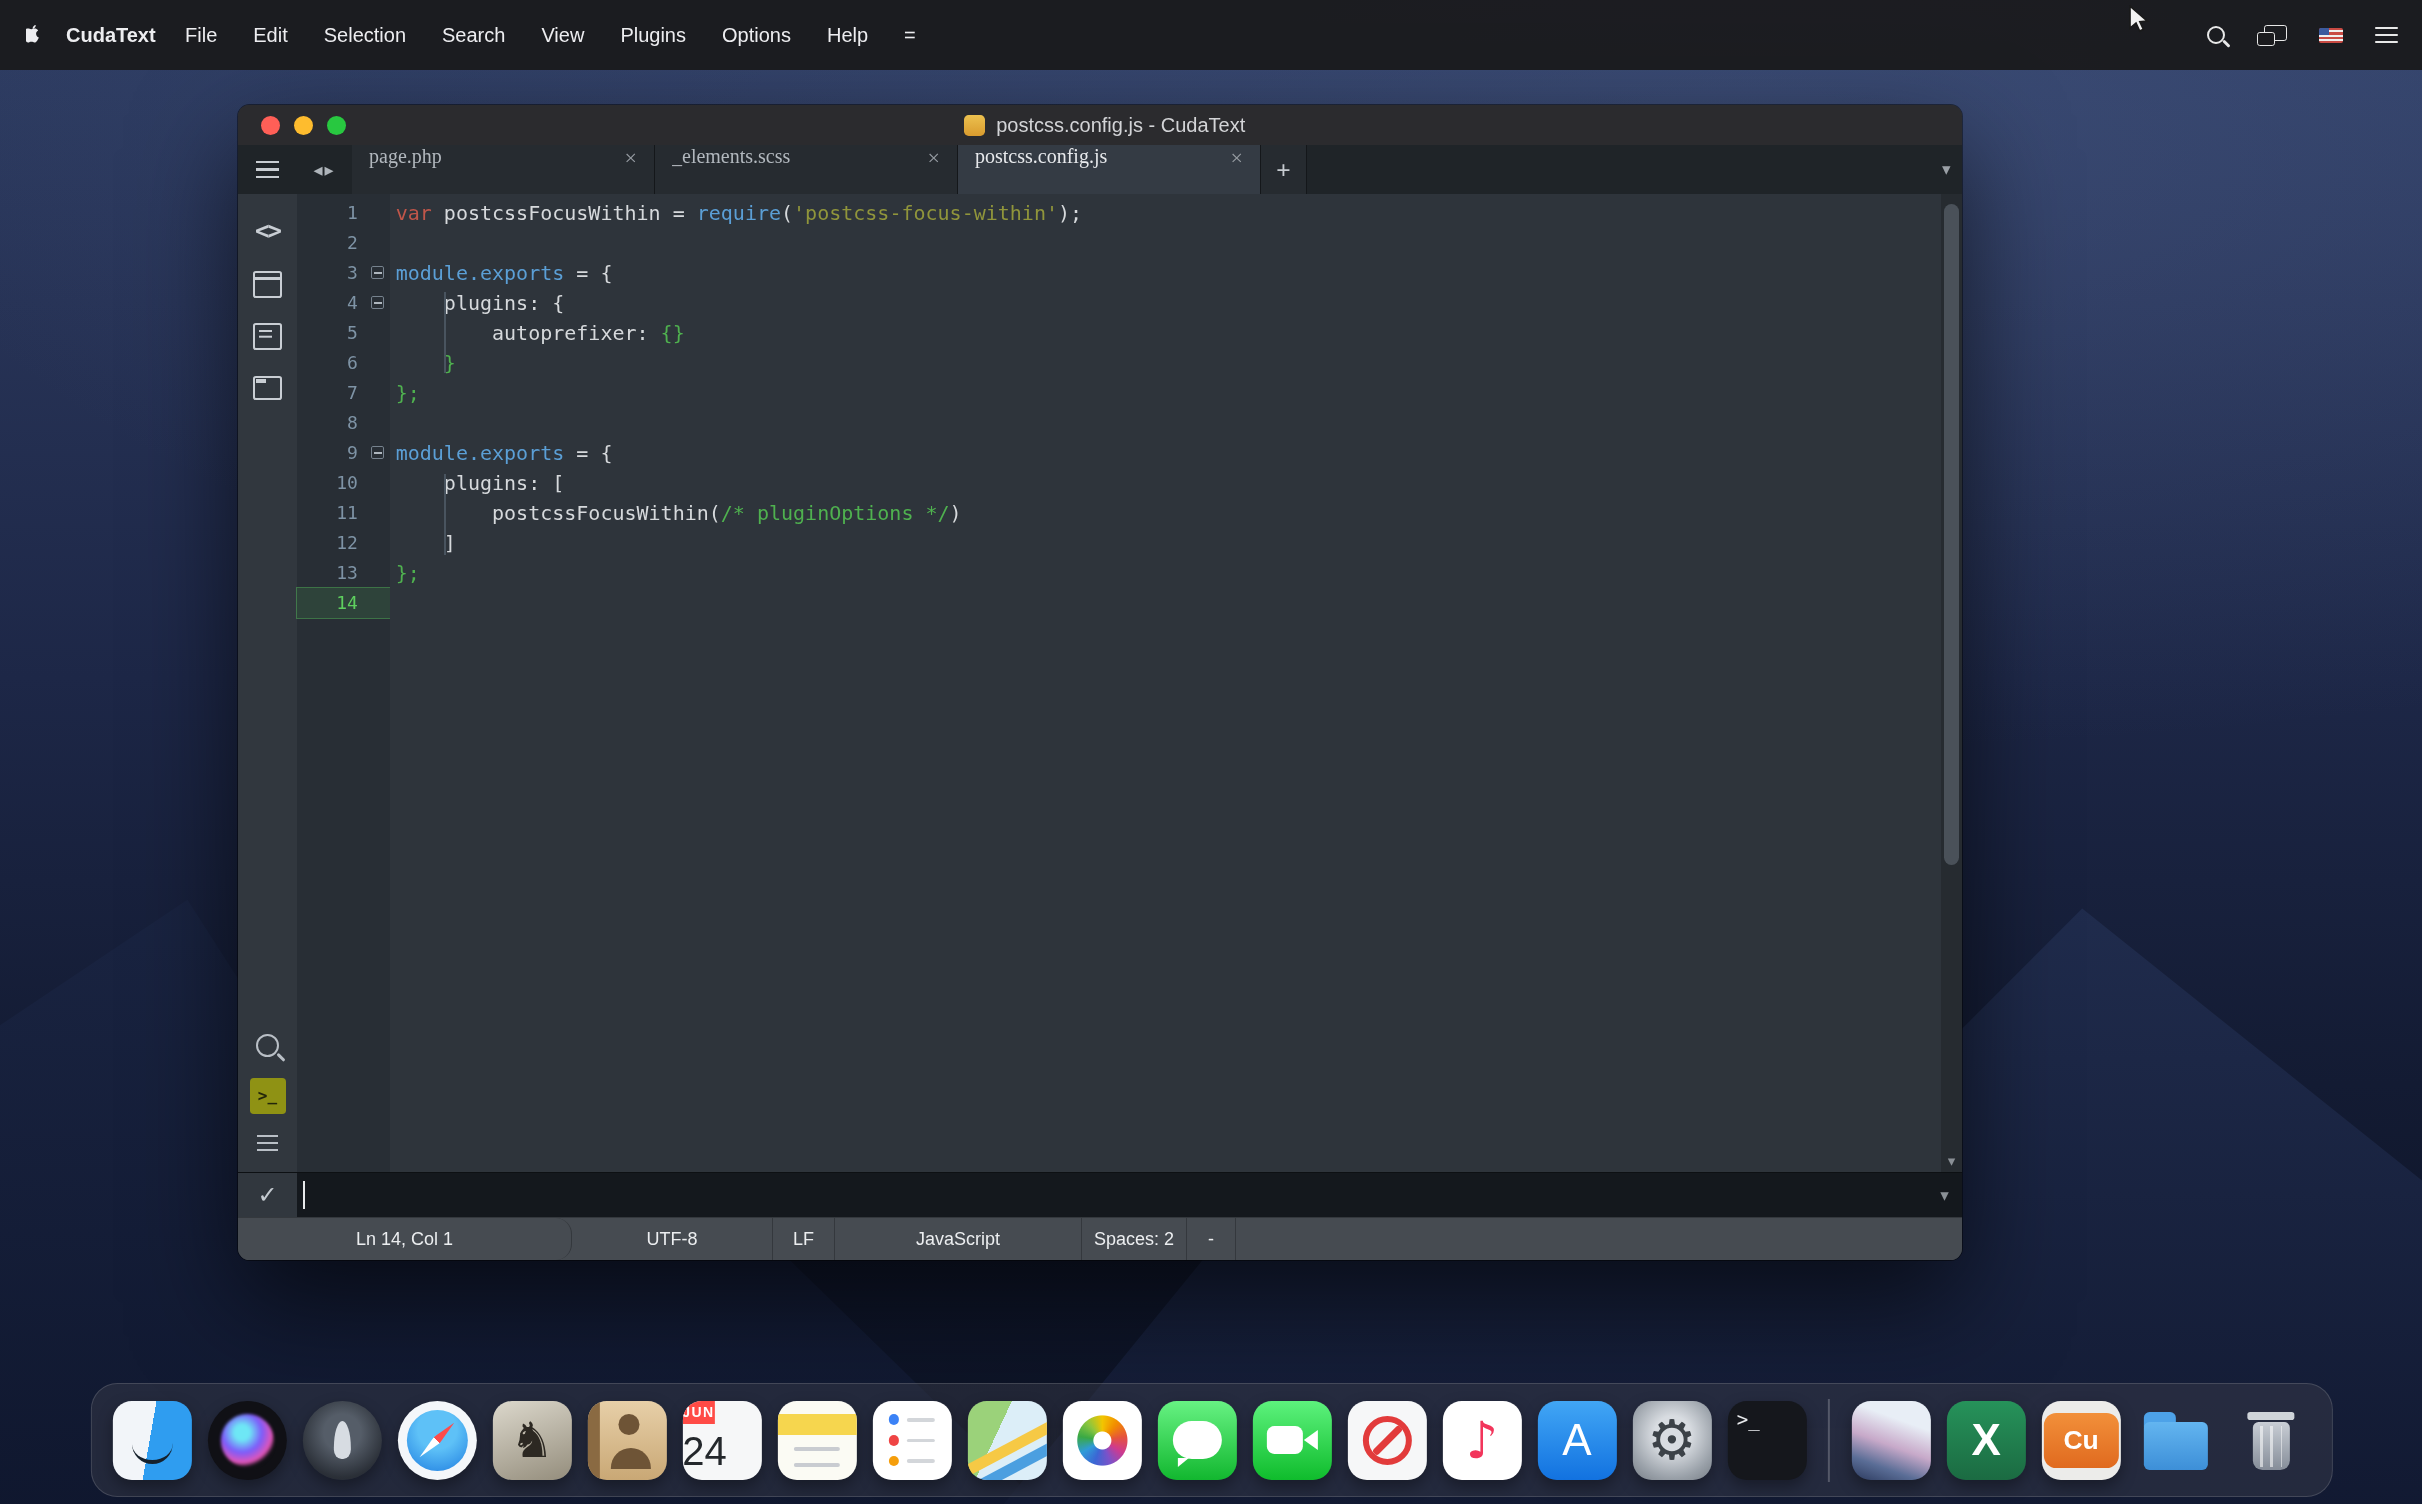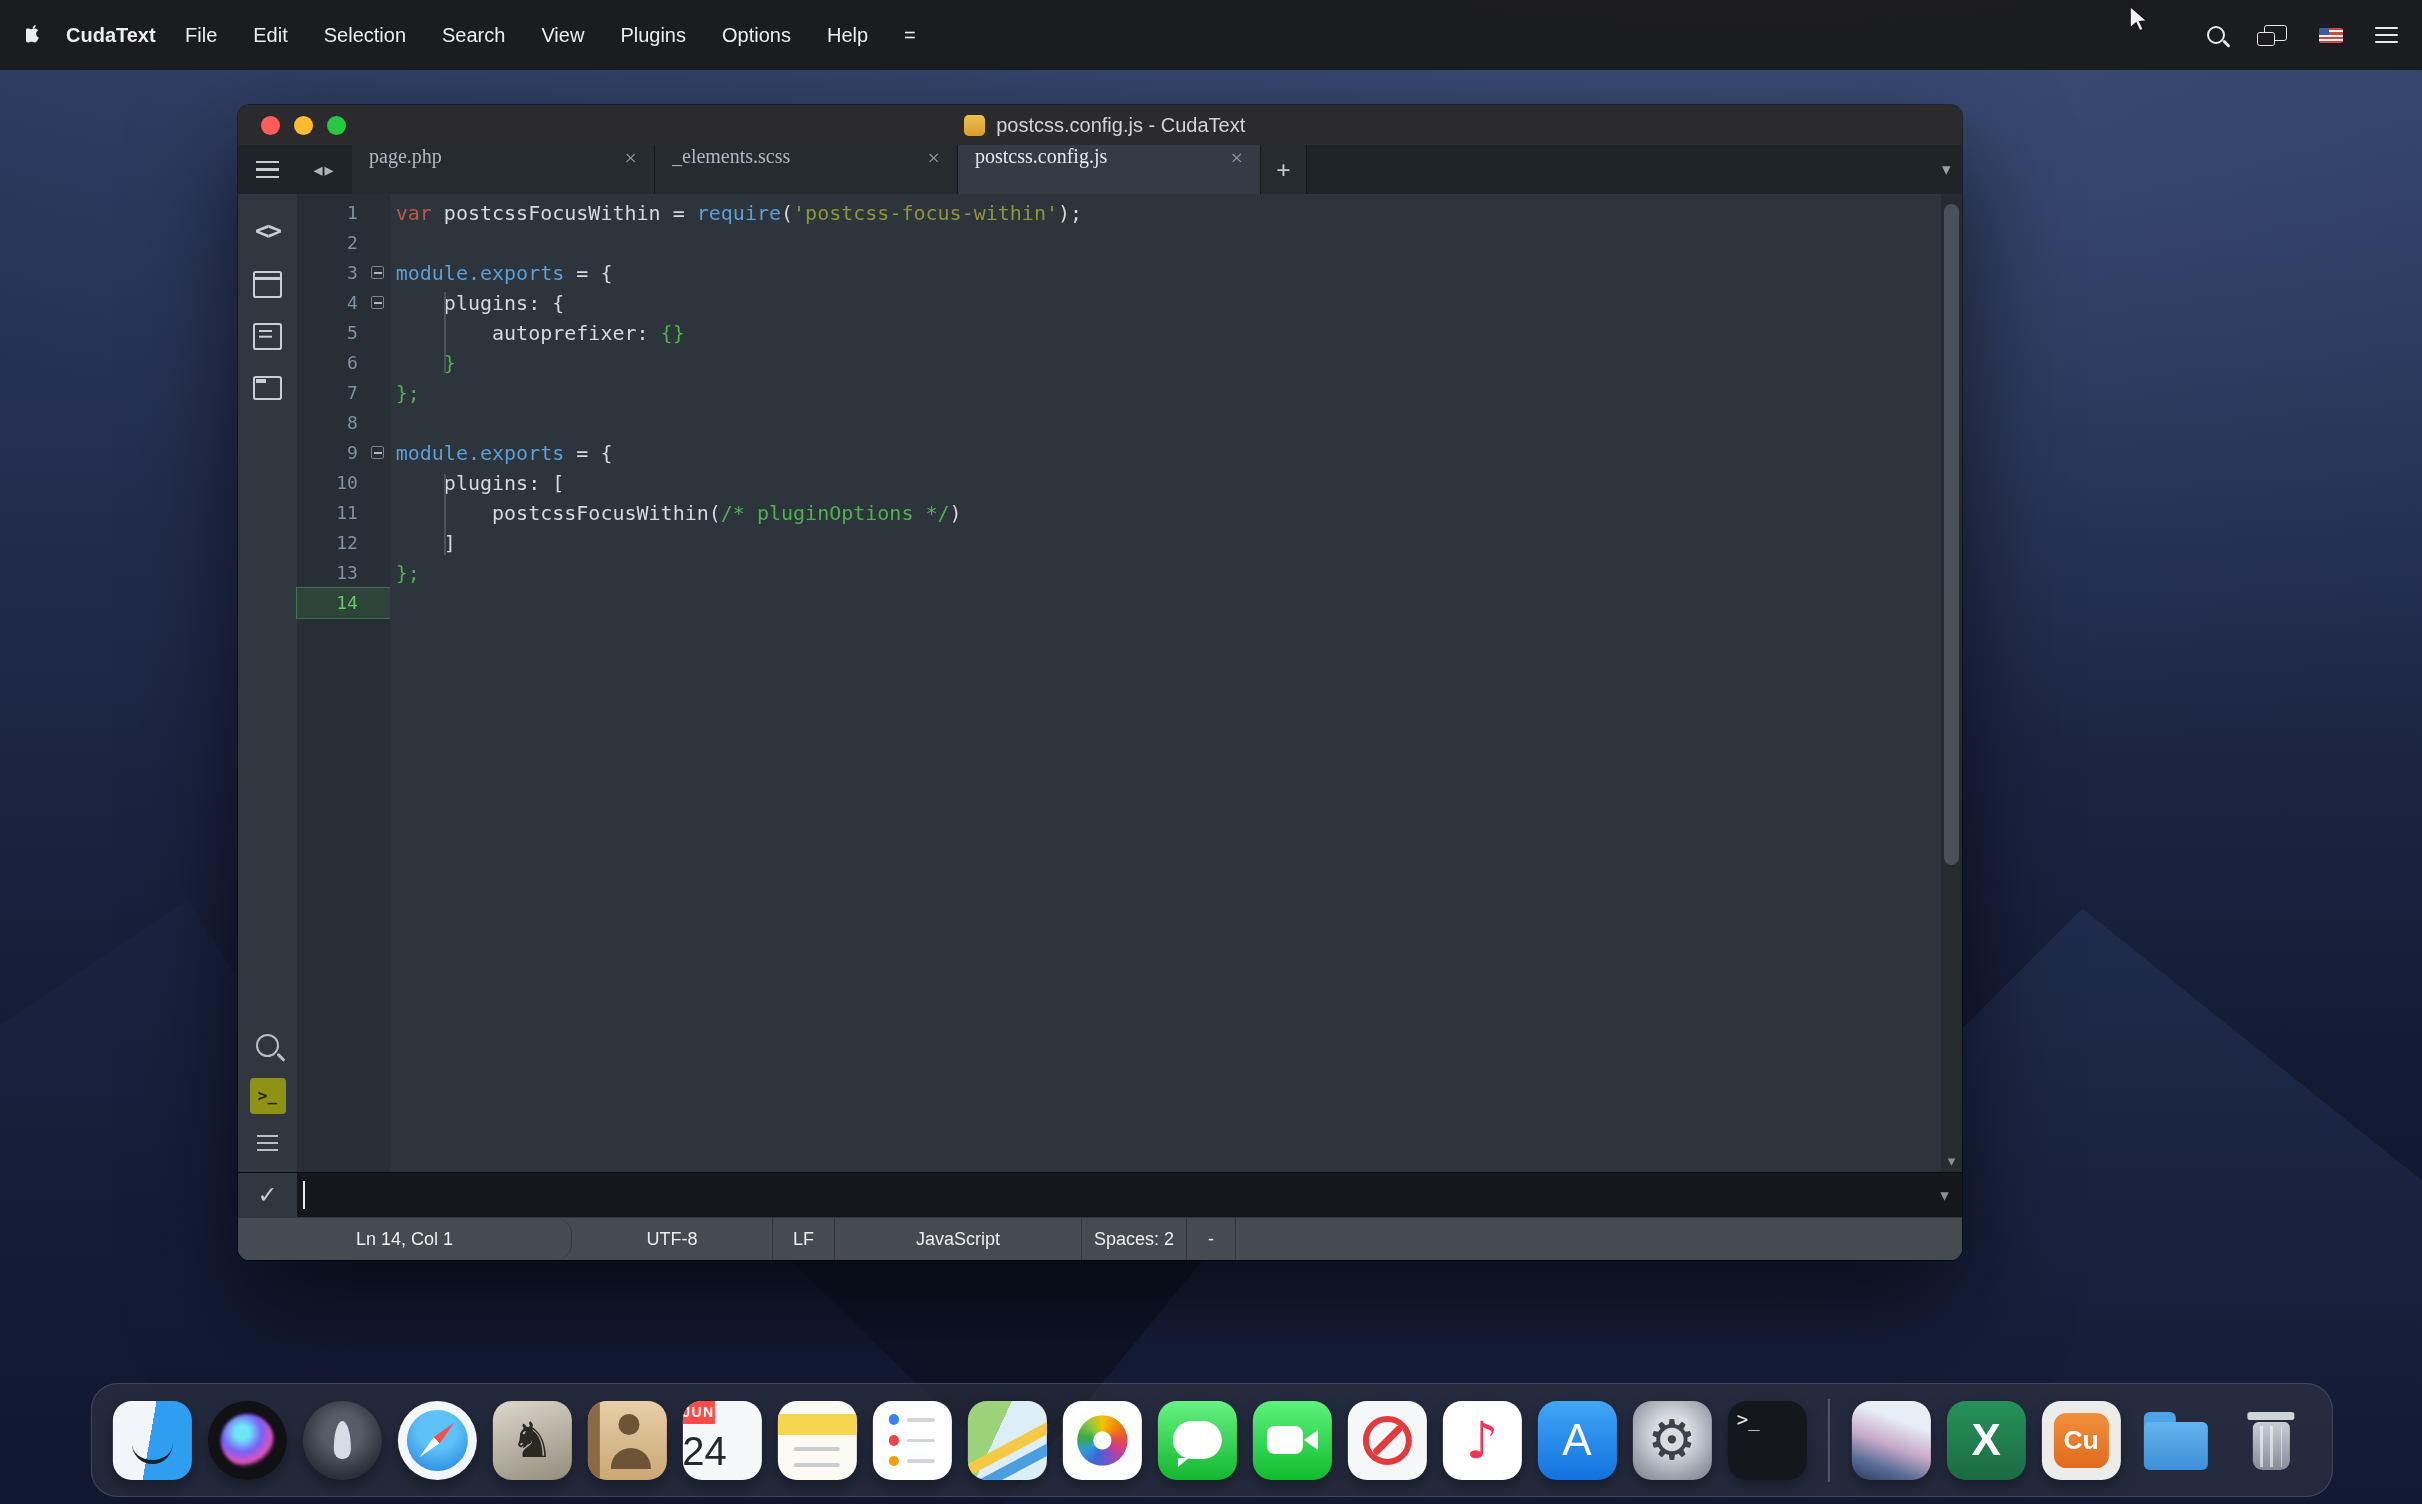--- a/index.html
+++ b/index.html
@@ -192,21 +192,21 @@
   .dk-appstore{background:linear-gradient(180deg,#41a6f5,#1272e0);}
   .dk-appstore .dk-glyph{font-size:44px;color:#fff;}
   .dk-settings{background:radial-gradient(circle at 50% 42%,#d8dce1 0 30%,#9aa1a9 72%,#777e86 100%);}
   .dk-settings .dk-glyph{font-size:55px;color:#3c4248;font-family:"DejaVu Sans",sans-serif;}
   .dk-terminal{background:#15171c;align-items:flex-start;justify-content:flex-start;padding:9.5px;box-sizing:border-box;}
   .dk-terminal .dk-glyph{font-family:"DejaVu Sans Mono",monospace;font-size:19px;color:#e8eaec;}
   .dk-screenshot{background:linear-gradient(200deg,#e8eef6 0 28%,#c7a9c9 55%,#5a6d96 78%,#2c3a5e 100%);}
   .dk-excel{background:linear-gradient(180deg,#26925a,#1b6b42);}
   .dk-excel .dk-glyph{font-size:44px;font-weight:bold;color:#fff;}
   .dk-cudatext{background:#ececea;}
-  .cu-chip{width:55px;height:55px;border-radius:12.3px;background:linear-gradient(180deg,#f2903a,#e06a1f);
+  .cu-chip{width:75px;height:55px;border-radius:12.3px;background:linear-gradient(180deg,#f2903a,#e06a1f);
     color:#fff;font-weight:bold;font-size:26.5px;display:flex;align-items:center;justify-content:center;}
   .dk-folder,.dk-trash{background:transparent;box-shadow:none;}
   .fd-tab{position:absolute;top:11.4px;left:7.6px;width:32px;height:15px;background:#4da2e8;border-radius:5.7px 5.7px 0 0;}
   .fd-body{position:absolute;top:21px;left:7.6px;right:7.6px;bottom:9.5px;border-radius:5.7px;
     background:linear-gradient(180deg,#63b5f0,#3d8fd8);}
   .tr-lid{position:absolute;top:11.4px;left:50%;transform:translateX(-50%);width:47px;height:7.6px;
     background:#cfd4d9;border-radius:2.8px;}
   .tr-body{position:absolute;top:21px;left:21px;right:21px;bottom:9.5px;border-radius:5.7px 5.7px 9.5px 9.5px;
     background:linear-gradient(180deg,rgba(215,220,226,.92),rgba(150,158,168,.85));}
   .tr-body::after{content:"";position:absolute;inset:3.8px 7.6px;

